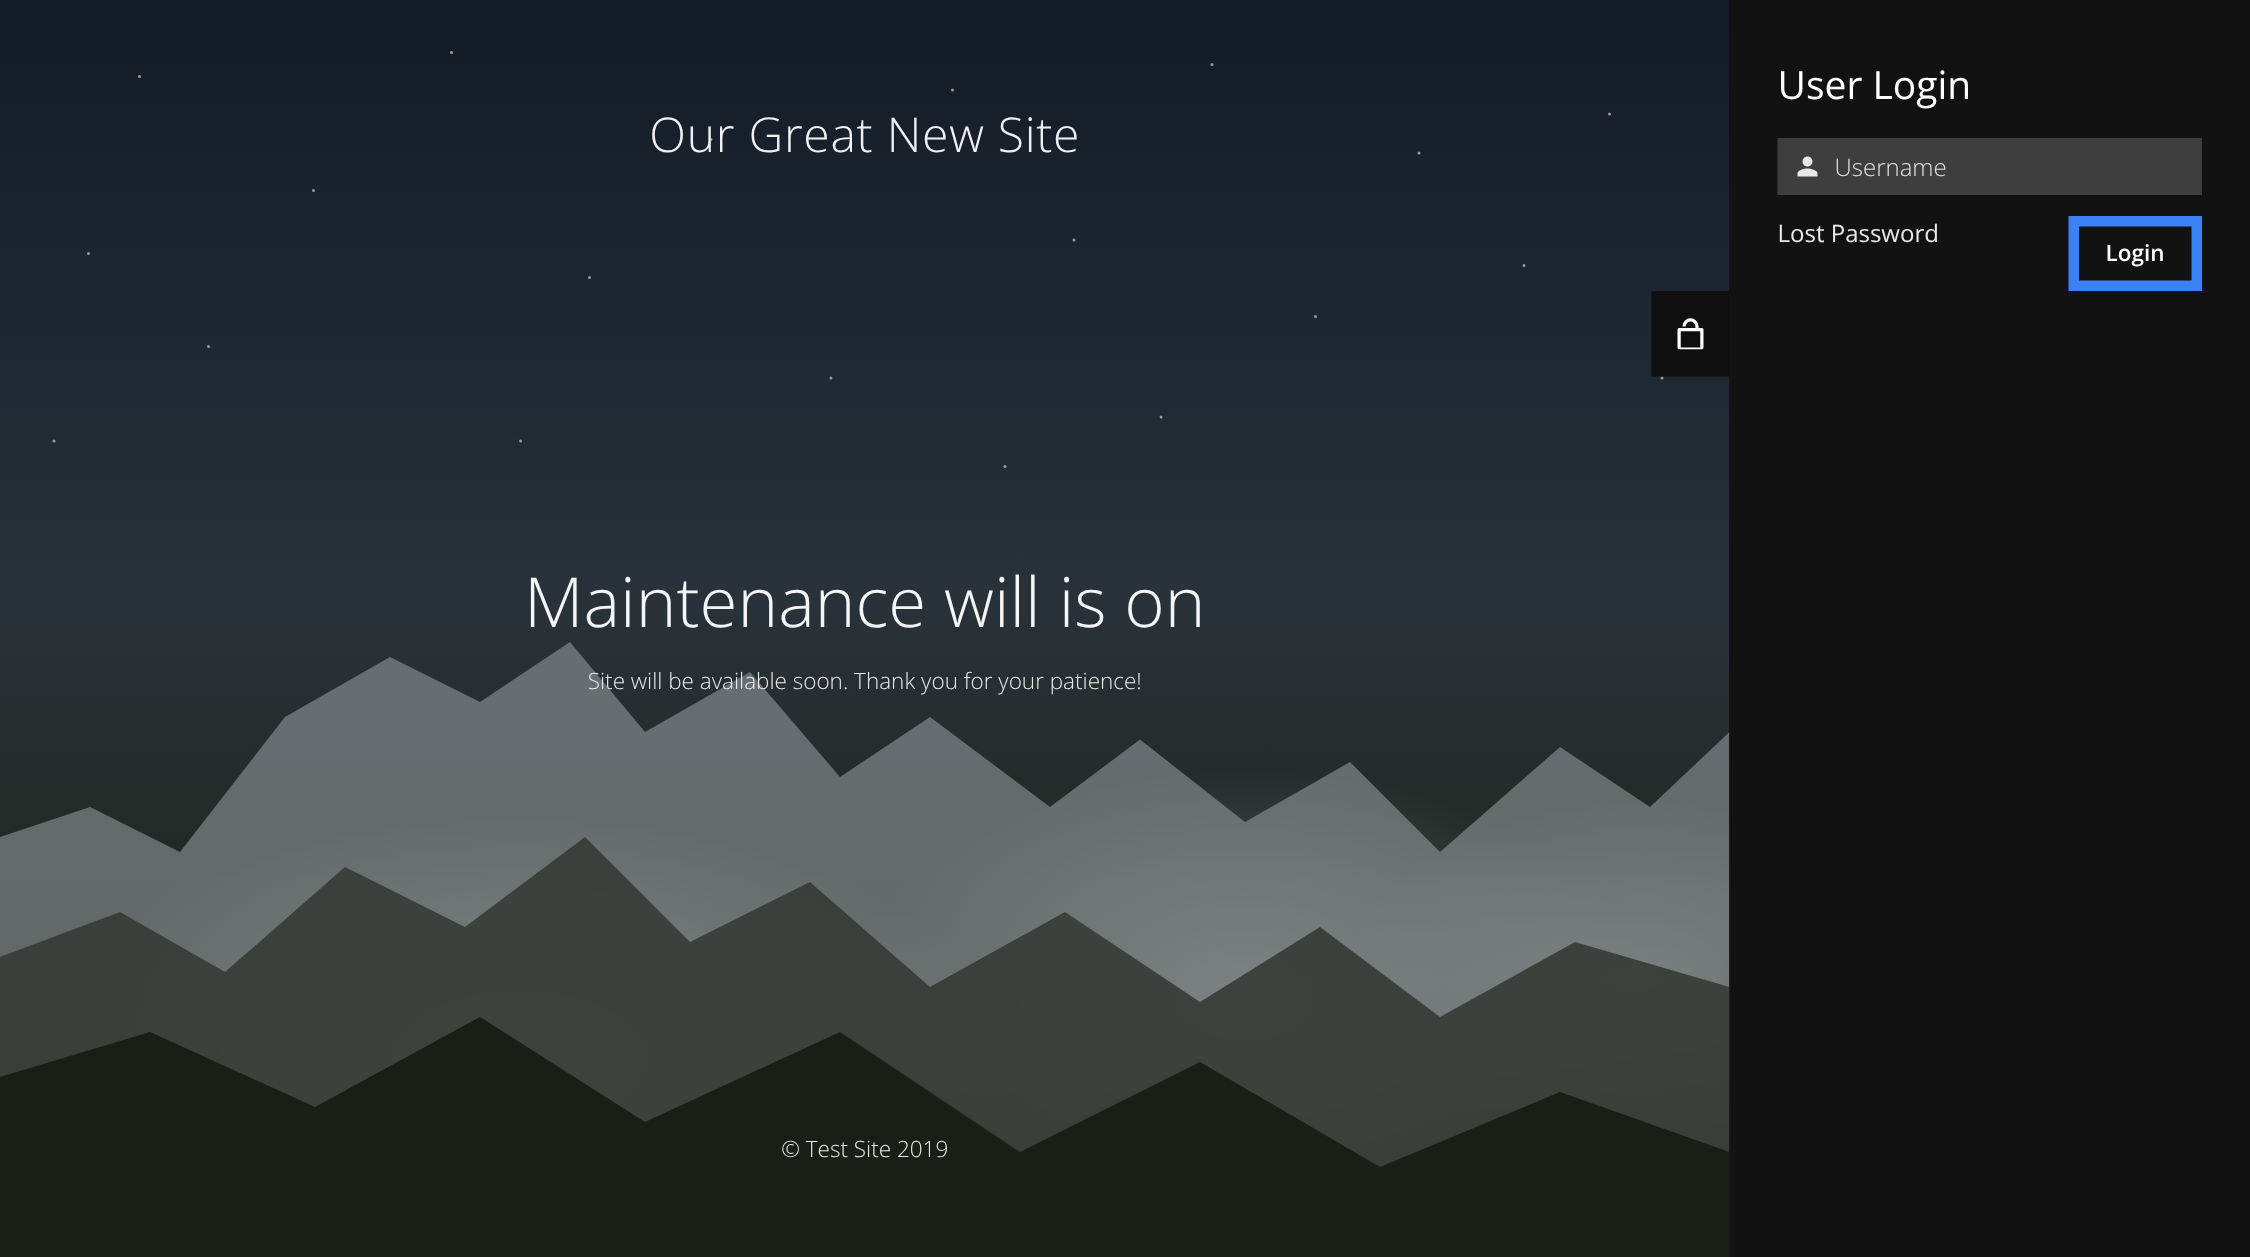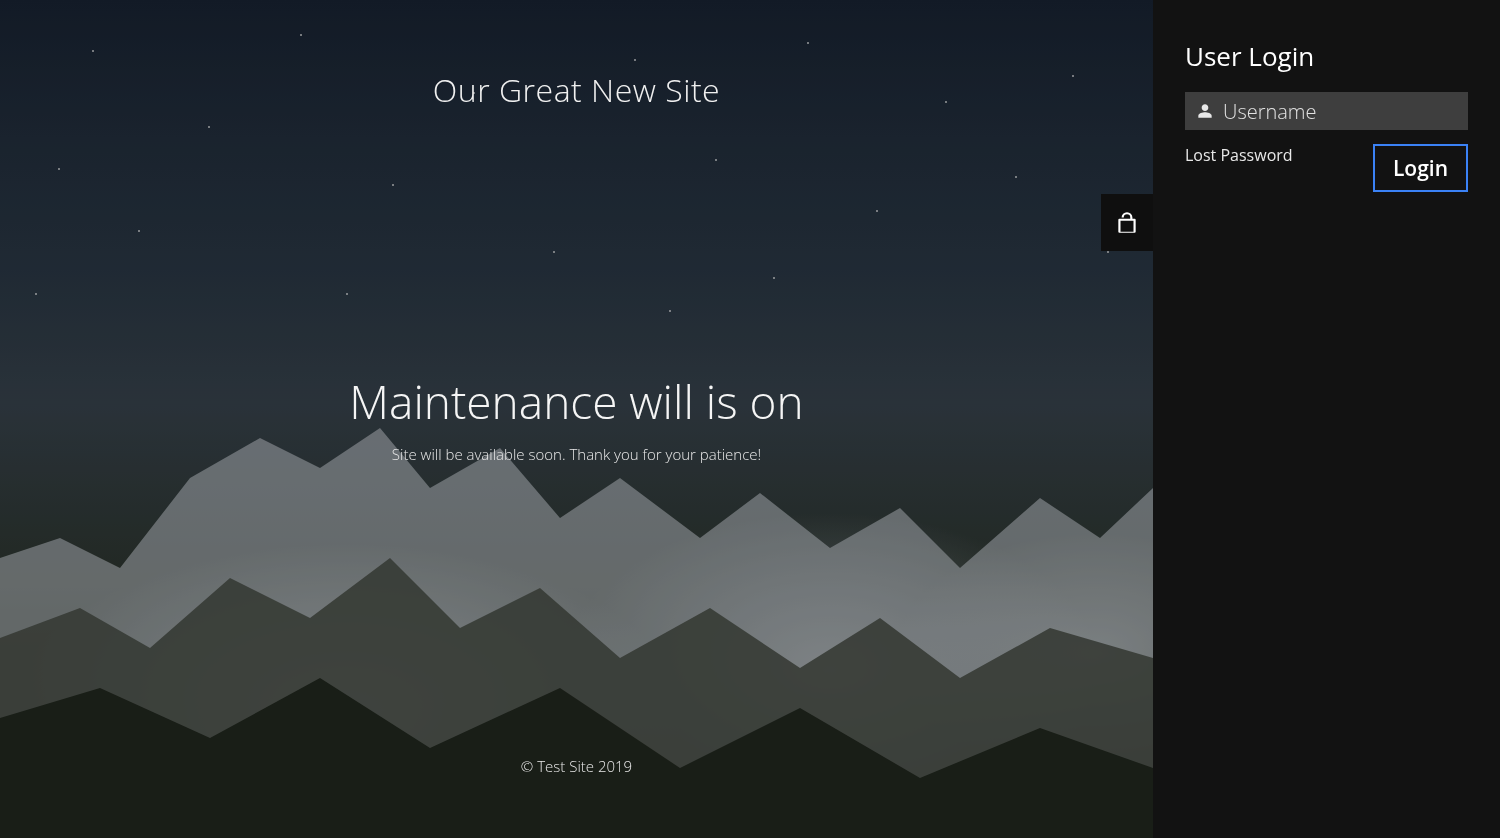--- a/index.html
+++ b/index.html
@@ -132,21 +132,21 @@
       height: 38px;
       margin-bottom: 14px;
       padding: 0 12px;
     }
     .input-wrap input {
       flex: 1;
       background: transparent;
       border: none;
       outline: none;
       color: #5eead4;
-      font-size: 20px;
+      font-size: 16px;
       font-family: inherit;
       font-weight: 300;
       margin-left: 10px;
     }
     .input-wrap input::placeholder {
       color: #e2e2e2;
     }
     .login-row {
       display: flex;
       justify-content: space-between;
@@ -154,23 +154,23 @@
       margin-top: 6px;
     }
     .lost-link {
       color: #e8e8e8;
       font-size: 16px;
       text-decoration: none;
       cursor: pointer;
     }
     .login-btn {
       background: transparent;
-      border: 2px solid #3b82f6;
+      border: 7px solid #3b82f6;
       color: #fff;
-      font-size: 21px;
+      font-size: 15px;
       font-weight: 600;
       padding: 8px 18px;
       cursor: pointer;
       font-family: inherit;
     }
     svg { display: block; }
   </style>
 </head>
 <body>
 

